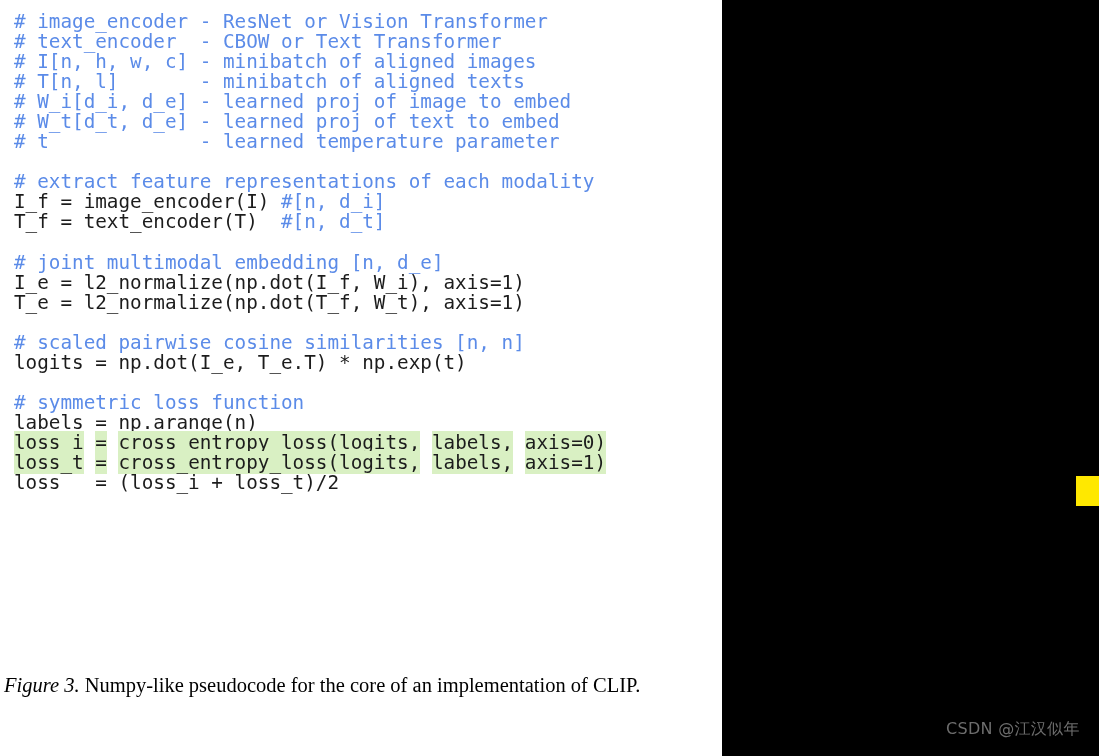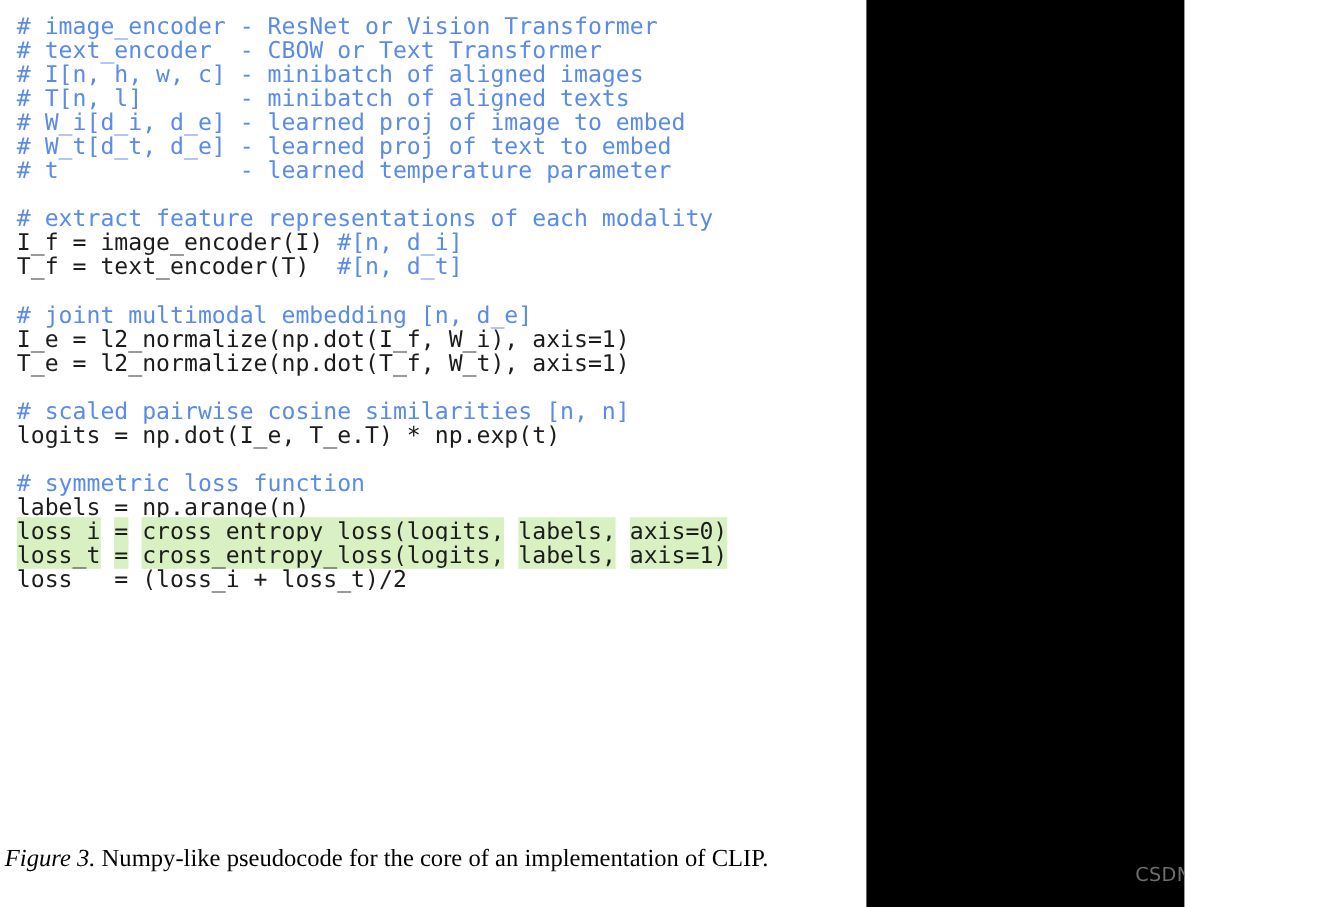--- a/index.html
+++ b/index.html
@@ -2,21 +2,21 @@
 <html><head>
 <meta charset="utf-8">
 <style>
   html, body {
     margin: 0;
     padding: 0;
     background: #ffffff;
   }
   #screen {
     position: relative;
-    width: 987px;
+    width: 1099px;
     height: 756px;
     overflow: hidden;
     background: #ffffff;
     font-family: "Liberation Sans", sans-serif;
   }
   
   #black-panel {
     position: absolute;
     top: 0;
     left: 722px;
@@ -69,21 +69,21 @@
   #code-block .cd {
     color: #1c1c1c;
   }
   #code-block .hl {
     background: #d9f0c3;
   }
   
   #caption {
     position: absolute;
     left: 4px;
-    top: 702px;
+    top: 671px;
     width: 712px;
     font-family: "Liberation Serif", "DejaVu Serif", serif;
     font-size: 20.5px;
     line-height: 28px;
     color: #000000;
   }
   #caption .fignum {
     font-style: italic;
   }
 </style>

